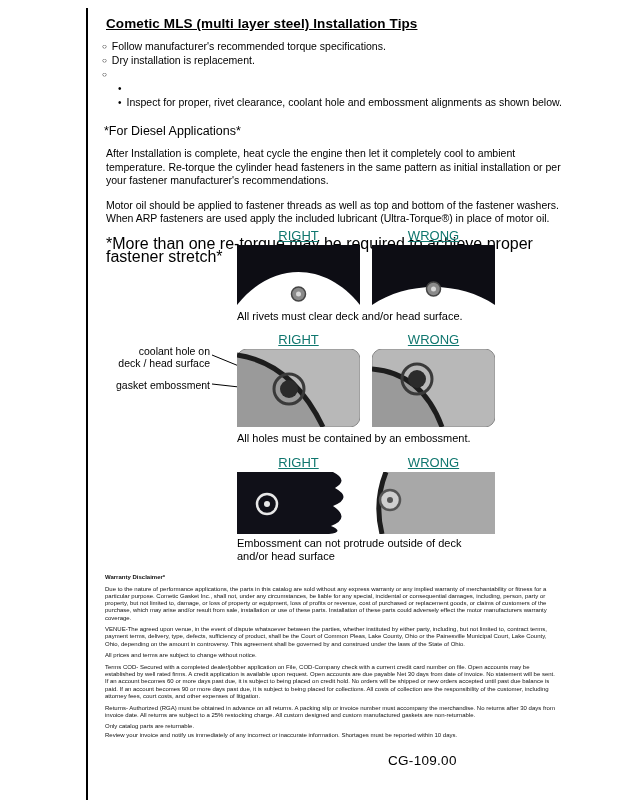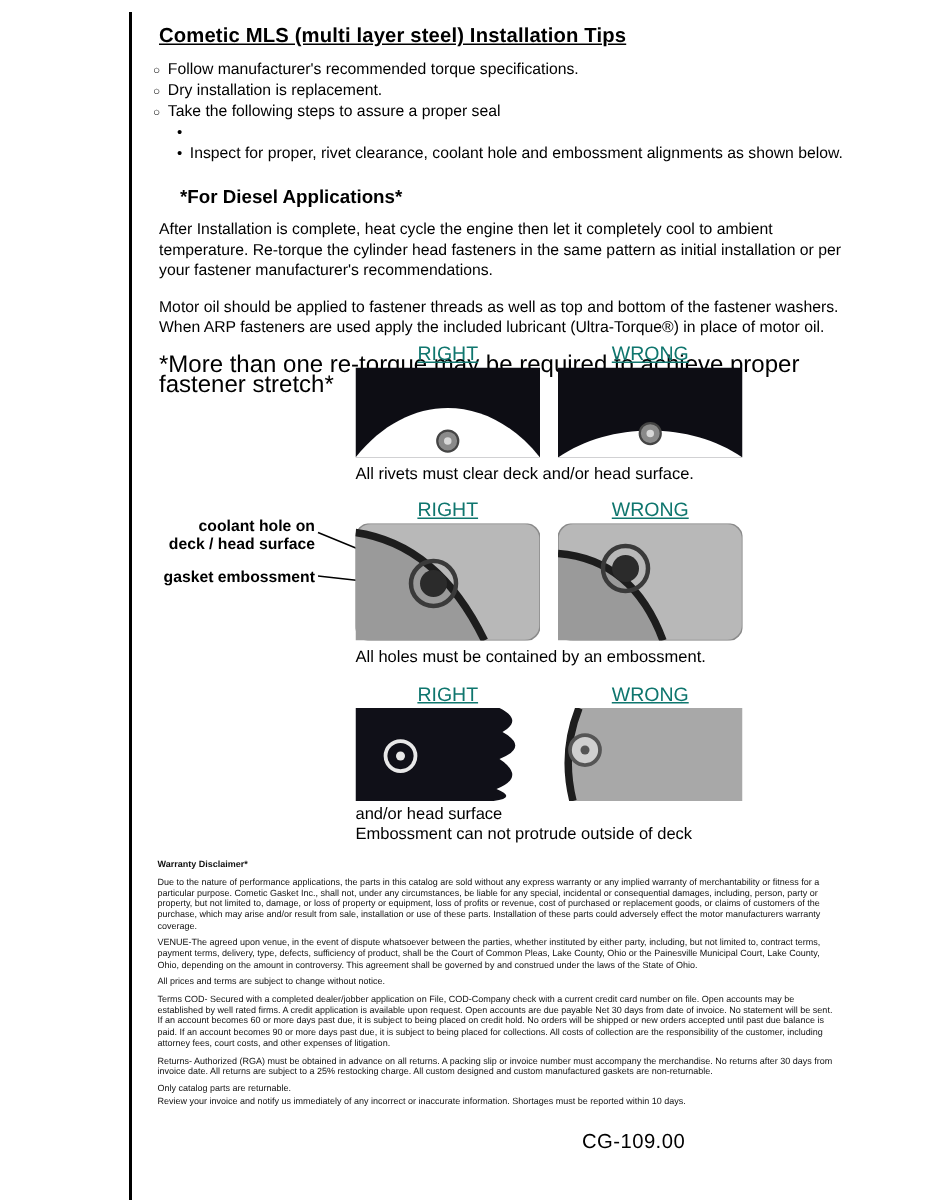--- a/index.html
+++ b/index.html
@@ -8,29 +8,29 @@
     font-family:"Liberation Sans", sans-serif;color:#000;
   }
   .left-rule{position:absolute;left:86px;top:8px;width:2px;height:792px;background:#000;}
   .content{position:absolute;left:100px;top:16px;width:478px;}
   .title{font-size:13.5px;font-weight:bold;text-decoration:underline;margin:0 0 9px 6px;letter-spacing:.1px;}
   .tips{margin:0;padding:0;list-style:none;font-size:10.5px;line-height:13px;}
   .tip-row{display:flex;margin:1px 0;}
   .marker-open{font-size:8px;line-height:13px;margin:0 5px 0 2px;}
   .sub .tip-row{margin-left:18px;}
   .marker-fill{font-size:10px;line-height:13px;margin:0 5px 0 0;}
-  .diesel-heading{font-size:12.5px;font-weight:bold;margin:15px 0 9px 20px;}
+  .diesel-heading{font-size:12.5px;font-weight:normal;margin:15px 0 9px 4px;}
   .body-para{font-size:10.5px;line-height:13.5px;margin:0 0 11px 6px;width:458px;}
   .note-para{font-size:16px;line-height:13.5px;margin:0 0 0 6px;width:458px;}
 
   .diagram-wrap{position:absolute;left:100px;top:228px;width:478px;height:340px;}
   .dg-label{position:absolute;width:123px;text-align:center;font-size:13px;color:#0f766e;text-decoration:underline;}
   .dg-img{position:absolute;line-height:0;}
   .dg-caption{position:absolute;font-size:11px;line-height:13px;color:#000;}
-  .ann{position:absolute;font-size:10.5px;line-height:12px;text-align:right;color:#000;font-weight:bold;}
+  .ann{position:absolute;font-size:10.5px;line-height:12px;text-align:right;color:#000;}
   .ann-lines{position:absolute;left:0;top:0;width:478px;height:340px;pointer-events:none;}
 
   .disclaimer{position:absolute;left:105px;top:574px;width:452px;color:#111;}
   .disc-head{font-size:6.5px;font-weight:bold;margin:0 0 4px 0;}
   .disclaimer p{font-size:6px;line-height:7.2px;margin:0 0 4.5px 0;}
   .disclaimer p.tight{margin:0 0 1.5px 0;}
   .doc-number{position:absolute;left:388px;top:753px;font-size:13.5px;letter-spacing:.3px;}
 </style>
 </head>
 <body>
@@ -45,21 +45,20 @@
       <li class="tip-row">
         <span class="marker-open">○</span>
         <span>Follow manufacturer's recommended torque specifications.</span>
       </li>
       <li class="tip-row">
         <span class="marker-open">○</span>
         <span>Dry installation is replacement.</span>
       </li>
       <li class="tip-row">
         <span class="marker-open">○</span>
-        <span>Take the following steps to assure a proper seal</span>
       </li>
       <li class="sub">
         <div class="tip-row">
           <span class="marker-fill">•</span>
         </div>
         <div class="tip-row">
           <span class="marker-fill">•</span>
           <span>Inspect for proper, rivet clearance, coolant hole and embossment alignments as shown below.</span>
         </div>
       </li>
@@ -140,22 +139,22 @@
     </div>
     <div class="dg-img" style="left:272px;top:244px;">
       <svg width="123" height="62" viewBox="0 0 123 62">
         <path d="M14,0 L123,0 L123,62 L10,62 Q0,30 14,0 Z" fill="#a8a8a8"></path>
         <path d="M14,0 Q2,30 10,62" fill="none" stroke="#1d1d1d" stroke-width="5"></path>
         <circle cx="18" cy="28" r="10" fill="#cfcfcf" stroke="#555" stroke-width="2.5"></circle>
         <circle cx="18" cy="28" r="3" fill="#555"></circle>
       </svg>
     </div>
     <div class="dg-caption" style="left:137px;top:309px;">
+      <div>Embossment can not protrude outside of deck</div>
       <div>and/or head surface</div>
-      <div>Embossment can not protrude outside of deck</div>
     </div>
   </div>
 
   <div class="disclaimer">
     <p class="disc-head">Warranty Disclaimer*</p>
     <p>Due to the nature of performance applications, the parts in this catalog are sold without any express warranty or any implied warranty of merchantability or fitness for a particular purpose.  Cometic Gasket Inc., shall not, under any circumstances, be liable for any special, incidental or consequential damages, including, person, party or property, but not limited to, damage, or loss of property or equipment, loss of profits or revenue, cost of purchased or replacement goods, or claims of customers of the purchase, which may arise and/or result from sale, installation or use of these parts.  Installation of these parts could adversely effect the motor manufacturers warranty coverage.</p>
     <p>VENUE-The agreed upon venue, in the event of dispute whatsoever between the parties, whether instituted by either party, including, but not limited to, contract terms, payment terms, delivery, type, defects, sufficiency of product, shall be the Court of Common Pleas, Lake County, Ohio or the Painesville Municipal Court, Lake County, Ohio, depending on the amount in controversy.  This agreement shall be governed by and construed under the laws of the State of Ohio.</p>
     <p>All prices and terms are subject to change without notice.</p>
     <p>Terms COD- Secured with a completed dealer/jobber application on File, COD-Company check with a current credit card number on file.  Open accounts may be established by well rated firms.  A credit application is available upon request.  Open accounts are due payable Net 30 days from date of invoice.  No statement will be sent.  If an account becomes 60 or more days past due, it is subject to being placed on credit hold.  No orders will be shipped or new orders accepted until past due balance is paid.  If an account becomes 90 or more days past due, it is subject to being placed for collections.  All costs of collection are the responsibility of the customer, including attorney fees, court costs, and other expenses of litigation.</p>
     <p>Returns- Authorized (RGA) must be obtained in advance on all returns.  A packing slip or invoice number must accompany the merchandise.  No returns after 30 days from invoice date.  All returns are subject to a 25% restocking charge.  All custom designed and custom manufactured gaskets are non-returnable.</p>

